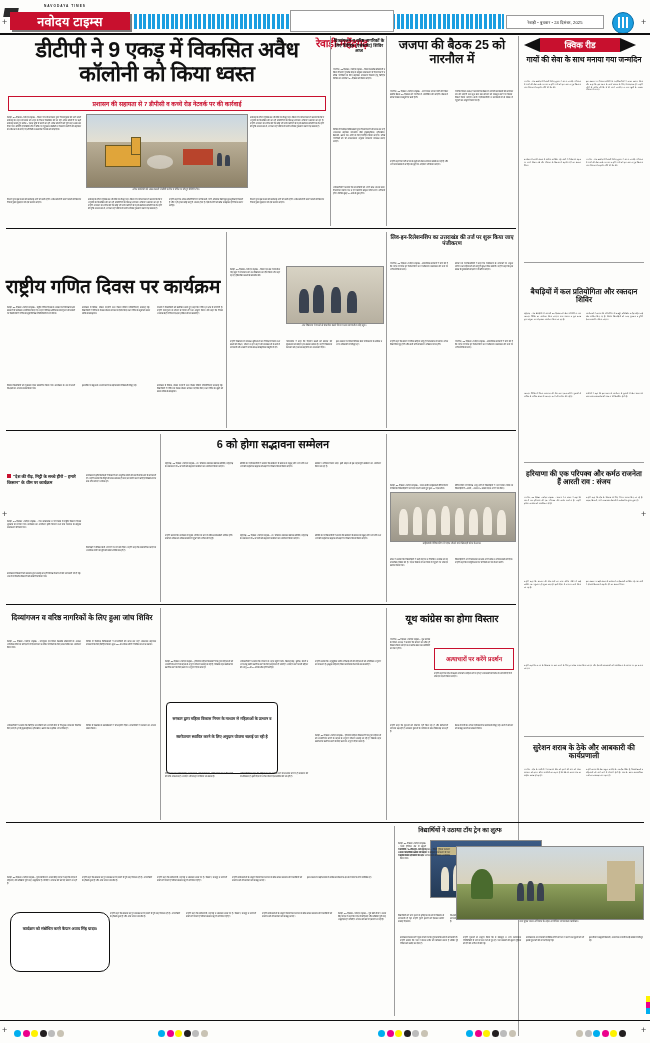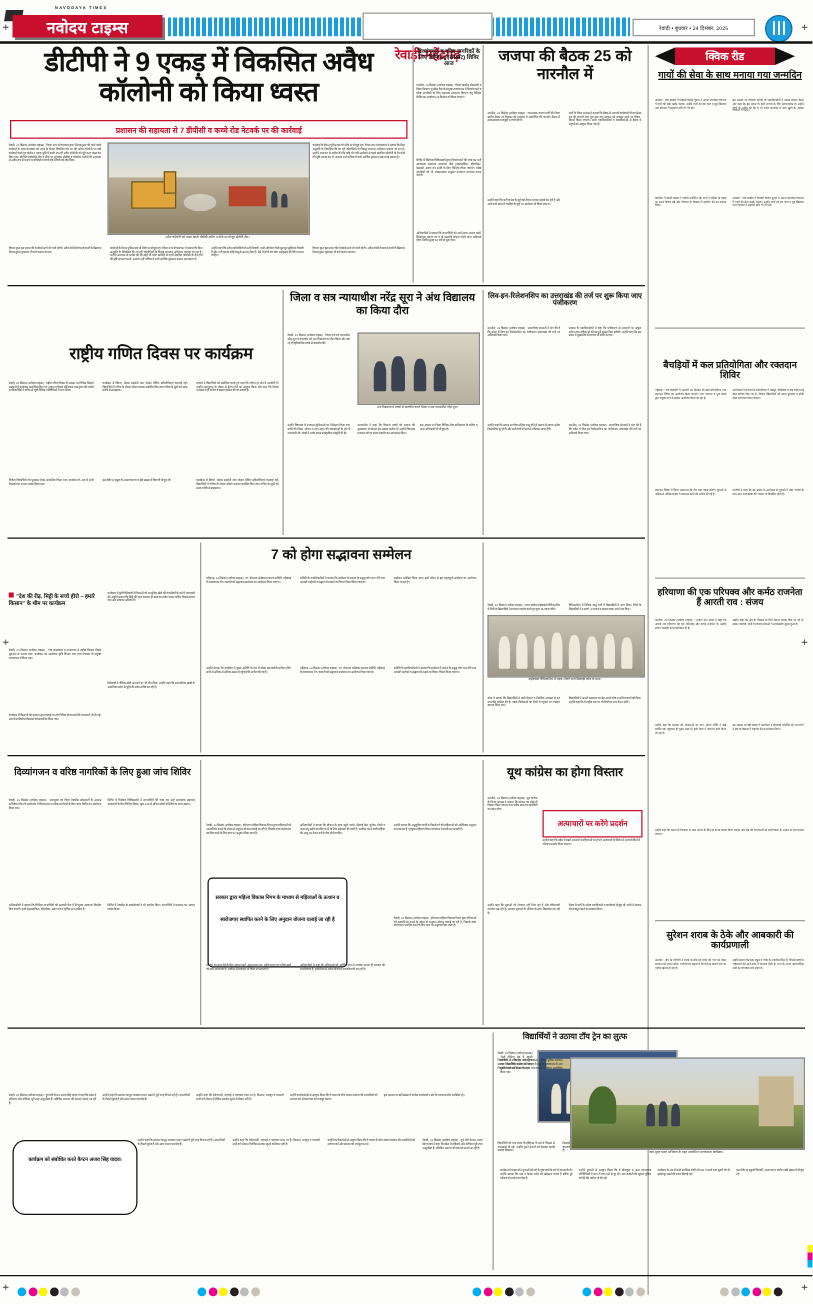--- a/index.html
+++ b/index.html
@@ -202,21 +202,21 @@
   <div class="col-hl" style="position:absolute;left:390px;top:38px;width:124px;font-size:12.5px;">जजपा की बैठक 25 को नारनौल में</div>
   <div class="body-txt" style="position:absolute;left:390px;top:90px;width:58px;">नारनौल, 23 दिसंबर (नवोदय टाइम्स) : जननायक जनता पार्टी की जिला स्तरीय बैठक 25 दिसंबर को नारनौल में आयोजित की जाएगी। बैठक में संगठनात्मक मजबूती पर चर्चा होगी।</div>
   <div class="body-txt" style="position:absolute;left:390px;top:160px;width:58px;">उन्होंने कहा कि पार्टी जनता के मुद्दों को लेकर लगातार संघर्ष कर रही है और आने वाले समय में जनहित के मुद्दों पर आंदोलन भी किया जाएगा।</div>
   <div class="body-txt" style="position:absolute;left:455px;top:90px;width:58px;">पार्टी के जिला अध्यक्ष ने बताया कि बैठक में आगामी कार्यक्रमों की रूपरेखा तय की जाएगी तथा बूथ स्तर तक संगठन को मजबूत करने पर विचार-विमर्श किया जाएगा। सभी पदाधिकारियों व कार्यकर्ताओं से बैठक में पहुंचने का आह्वान किया गया है।</div>
 
   <div class="qr-tri-l"></div>
   <div class="qr-tri-r"></div>
   <div class="qr-head">
     <span>क्विक रीड</span>
   </div>
-  <div class="col-hl" style="position:absolute;left:524px;top:56px;width:120px;font-size:7.6px;text-decoration:underline;">गायों की सेवा के साथ मनाया गया जन्मदिन</div>
+  <div class="col-hl" style="position:absolute;left:524px;top:56px;width:120px;font-size:7.6px;">गायों की सेवा के साथ मनाया गया जन्मदिन</div>
   <div class="tiny" style="position:absolute;left:524px;top:80px;width:57px;">नारनौल : गांव बाछोद में निवासी विनोद कुमार ने अपना जन्मदिन गौशाला में गायों की सेवा करके मनाया। उन्होंने गायों को हरा चारा व गुड़ खिलाया तथा गौशाला में सहयोग राशि भी भेंट की।</div>
   <div class="tiny" style="position:absolute;left:586px;top:80px;width:57px;">इस अवसर पर गौशाला समिति के पदाधिकारियों ने उनका स्वागत किया और कहा कि इस प्रकार के कार्य समाज के लिए प्रेरणादायक हैं। उन्होंने लोगों से अपील की कि वे भी अपने जन्मदिन व अन्य खुशी के अवसर गौशाला में मनाएं।</div>
   <div class="tiny" style="position:absolute;left:524px;top:158px;width:57px;">कार्यक्रम में काफी संख्या में ग्रामीण उपस्थित रहे। सभी ने गौसेवा के महत्व पर अपने विचार रखे और गौशाला के विकास में सहयोग देने का संकल्प लिया।</div>
   <div class="tiny" style="position:absolute;left:586px;top:158px;width:57px;">नारनौल : गांव बाछोद में निवासी विनोद कुमार ने अपना जन्मदिन गौशाला में गायों की सेवा करके मनाया। उन्होंने गायों को हरा चारा व गुड़ खिलाया तथा गौशाला में सहयोग राशि भी भेंट की।</div>
 
   <div class="hdiv" style="left:524px;top:262px;width:120px;"></div>
 
   <div class="col-hl" style="position:absolute;left:524px;top:288px;width:120px;font-size:7.4px;">बैचड़ियों में कल प्रतियोगिता और रक्तदान शिविर</div>
   <div class="tiny" style="position:absolute;left:524px;top:312px;width:57px;">महेंद्रगढ़ : गांव बैचड़ियों में आगामी 25 दिसंबर को खेल प्रतियोगिता तथा रक्तदान शिविर का आयोजन किया जाएगा। ग्राम पंचायत व युवा क्लब द्वारा संयुक्त रूप से इसका आयोजन किया जा रहा है।</div>
   <div class="tiny" style="position:absolute;left:586px;top:312px;width:57px;">आयोजकों ने बताया कि प्रतियोगिता में कबड्डी, वॉलीबॉल व दौड़ सहित कई खेल शामिल किए गए हैं। विजेता खिलाड़ियों को नकद पुरस्कार व ट्रॉफी देकर सम्मानित किया जाएगा।</div>
@@ -231,29 +231,28 @@
   <div class="tiny" style="position:absolute;left:524px;top:580px;width:57px;">उन्होंने कहा कि सरकार की योजनाओं का लाभ अंतिम पंक्ति में खड़े व्यक्ति तक पहुंचाना ही मुख्य लक्ष्य है। इसी दिशा में लगातार कार्य किया जा रहा है।</div>
   <div class="tiny" style="position:absolute;left:586px;top:580px;width:57px;">इस अवसर पर बड़ी संख्या में कार्यकर्ता व क्षेत्रवासी उपस्थित रहे तथा सभी ने क्षेत्र के विकास में सहयोग देने का संकल्प लिया।</div>
   <div class="tiny" style="position:absolute;left:524px;top:664px;width:119px;">उन्होंने कहा कि जनता के विश्वास पर खरा उतरने के लिए हर संभव प्रयास किया जाएगा और क्षेत्र की समस्याओं को प्राथमिकता के आधार पर हल कराया जाएगा।</div>
 
   <div class="hdiv" style="left:524px;top:736px;width:120px;"></div>
 
   <div class="col-hl" style="position:absolute;left:524px;top:744px;width:120px;font-size:7.4px;">सुरेशन शराब के ठेके और आबकारी की कार्यप्रणाली</div>
   <div class="tiny" style="position:absolute;left:524px;top:768px;width:57px;">नारनौल : क्षेत्र के ग्रामीणों ने शराब के ठेके को हटाने की मांग को लेकर प्रशासन को ज्ञापन सौंपा। ग्रामीणों का कहना है कि ठेके के कारण गांव का माहौल खराब हो रहा है।</div>
   <div class="tiny" style="position:absolute;left:586px;top:768px;width:57px;">उन्होंने बताया कि ठेका स्कूल व मंदिर के नजदीक स्थित है, जिससे बच्चों व महिलाओं को आने-जाने में परेशानी होती है। शाम के समय असामाजिक तत्वों का जमावड़ा लगा रहता है।</div>
 
-  <div class="col-hl" style="position:absolute;left:20px;top:276px;width:218px;font-size:13px;">राष्ट्रीय गणित दिवस पर कार्यक्रम</div>
+  <div class="col-hl" style="position:absolute;left:4px;top:276px;width:218px;font-size:19px;">राष्ट्रीय गणित दिवस पर कार्यक्रम</div>
   <div class="body-txt" style="position:absolute;left:7px;top:306px;width:68px;">रेवाड़ी, 23 दिसंबर (नवोदय टाइम्स) : राष्ट्रीय गणित दिवस के अवसर पर विभिन्न शिक्षण संस्थानों में कार्यक्रम आयोजित किए गए। महान गणितज्ञ श्रीनिवास रामानुजन की जयंती पर विद्यार्थियों ने गणित से जुड़ी विभिन्न गतिविधियों में भाग लिया।</div>
   <div class="body-txt" style="position:absolute;left:82px;top:306px;width:68px;">कार्यक्रम में क्विज, मॉडल प्रदर्शनी तथा पोस्टर मेकिंग प्रतियोगिताएं करवाई गईं। विद्यार्थियों ने गणित के रोचक मॉडल बनाकर प्रदर्शित किए तथा गणित के सूत्रों को सरल तरीके से समझाया।</div>
   <div class="body-txt" style="position:absolute;left:157px;top:306px;width:66px;">प्राचार्य ने विद्यार्थियों को संबोधित करते हुए कहा कि गणित हर क्षेत्र में उपयोगी है। उन्होंने रामानुजन के जीवन से प्रेरणा लेने का आह्वान किया और कहा कि निरंतर अभ्यास से ही गणित में दक्षता हासिल की जा सकती है।</div>
   <div class="body-txt" style="position:absolute;left:7px;top:384px;width:68px;">विजेता विद्यार्थियों को पुरस्कार देकर सम्मानित किया गया। कार्यक्रम के अंत में सभी शिक्षकों का आभार व्यक्त किया गया।</div>
   <div class="body-txt" style="position:absolute;left:82px;top:384px;width:68px;">इस मौके पर स्कूल के अध्यापकगण व बड़ी संख्या में विद्यार्थी मौजूद रहे।</div>
   <div class="body-txt" style="position:absolute;left:157px;top:384px;width:66px;">कार्यक्रम में क्विज, मॉडल प्रदर्शनी तथा पोस्टर मेकिंग प्रतियोगिताएं करवाई गईं। विद्यार्थियों ने गणित के रोचक मॉडल बनाकर प्रदर्शित किए तथा गणित के सूत्रों को सरल तरीके से समझाया।</div>
 
-  <div class="col-hl" style="position:absolute;left:230px;top:234px;width:152px;font-size:8.6px;">जिला व सत्र न्यायाधीश नरेंद्र सूरा ने अंध विद्यालय का किया दौरा</div>
   <div class="body-txt" style="position:absolute;left:230px;top:268px;width:50px;">रेवाड़ी, 23 दिसंबर (नवोदय टाइम्स) : जिला एवं सत्र न्यायाधीश नरेंद्र सूरा ने मंगलवार को अंध विद्यालय का दौरा किया और वहां रह रहे दृष्टिबाधित बच्चों से बातचीत की।</div>
   <div class="body-txt" style="position:absolute;left:230px;top:340px;width:50px;">उन्होंने विद्यालय में उपलब्ध सुविधाओं का निरीक्षण किया तथा बच्चों की शिक्षा, भोजन व रहन-सहन की व्यवस्थाओं के बारे में जानकारी ली। बच्चों ने उनके समक्ष सांस्कृतिक प्रस्तुति भी दी।</div>
   <div class="photo" style="left:286px;top:266px;width:96px;height:56px;">
     <div class="sky" style="height:100%;background:linear-gradient(#d8d3c4,#b7b0a0);"></div>
     <div class="ppl" style="left:12px;top:22px;width:10px;height:24px;"></div>
     <div class="ppl" style="left:26px;top:18px;width:11px;height:28px;"></div>
     <div class="ppl" style="left:44px;top:20px;width:10px;height:26px;"></div>
     <div class="ppl" style="left:60px;top:24px;width:10px;height:22px;"></div>
   </div>
   <div class="cap" style="position:absolute;left:286px;top:324px;width:96px;">अंध विद्यालय में बच्चों से बातचीत करते जिला व सत्र न्यायाधीश नरेंद्र सूरा।</div>
@@ -267,21 +266,21 @@
   <div class="body-txt" style="position:absolute;left:455px;top:340px;width:58px;">नारनौल, 23 दिसंबर (नवोदय टाइम्स) : सामाजिक संगठनों ने मांग की है कि प्रदेश में लिव-इन-रिलेशनशिप का पंजीकरण उत्तराखंड की तर्ज पर अनिवार्य किया जाए।</div>
 
   <div class="bullet-box" style="left:7px;top:474px;width:74px;">
     <span class="sq"></span><span>"देश की रीढ़, मिट्टी के सच्चे हीरो – हमारे किसान" के थीम पर कार्यक्रम</span>
   </div>
   <div class="body-txt" style="position:absolute;left:7px;top:520px;width:74px;">रेवाड़ी, 23 दिसंबर (नवोदय टाइम्स) : गांव जासावास व नानगवास में राष्ट्रीय किसान दिवस धूमधाम से मनाया गया। कार्यक्रम का आयोजन कृषि विभाग तथा ग्राम पंचायत के संयुक्त तत्वावधान में किया गया।</div>
   <div class="body-txt" style="position:absolute;left:86px;top:474px;width:70px;">कार्यक्रम में कृषि विशेषज्ञों ने किसानों को आधुनिक खेती की तकनीकों के बारे में जानकारी दी। उन्होंने बताया कि मिट्टी की जांच कराकर ही खाद का प्रयोग करना चाहिए जिससे लागत कम और उत्पादन अधिक हो।</div>
   <div class="body-txt" style="position:absolute;left:86px;top:546px;width:70px;">विशेषज्ञों ने जैविक खेती अपनाने पर भी जोर दिया। उन्होंने कहा कि रासायनिक खादों के अत्यधिक प्रयोग से भूमि की उर्वरा शक्ति घट रही है।</div>
   <div class="body-txt" style="position:absolute;left:7px;top:572px;width:74px;">कार्यक्रम में किसानों को सरकार द्वारा चलाई जा रही विभिन्न योजनाओं की जानकारी भी दी गई। अंत में प्रगतिशील किसानों को सम्मानित किया गया।</div>
 
-  <div class="col-hl" style="position:absolute;left:164px;top:438px;width:218px;font-size:11px;">7 को होगा सद्भावना सम्मेलन</div>
+  <div class="col-hl" style="position:absolute;left:164px;top:438px;width:218px;font-size:11px;">6 को होगा सद्भावना सम्मेलन</div>
   <div class="body-txt" style="position:absolute;left:165px;top:462px;width:68px;">महेंद्रगढ़, 23 दिसंबर (नवोदय टाइम्स) : डा. भीमराव अंबेडकर स्मारक समिति, महेंद्रगढ़ के तत्वावधान में 5 जनवरी को सद्भावना सम्मेलन का आयोजन किया जाएगा।</div>
   <div class="body-txt" style="position:absolute;left:240px;top:462px;width:68px;">समिति के पदाधिकारियों ने बताया कि सम्मेलन में समाज के प्रबुद्ध लोग भाग लेंगे तथा आपसी भाईचारे व सद्भाव को बढ़ाने पर विचार-विमर्श किया जाएगा।</div>
   <div class="body-txt" style="position:absolute;left:315px;top:462px;width:66px;">सम्मेलन अपेक्षित किया जाए। इसी उद्देश्य से इस महत्वपूर्ण सम्मेलन का आयोजन किया जा रहा है।</div>
   <div class="body-txt" style="position:absolute;left:165px;top:534px;width:68px;">उन्होंने बताया कि कार्यक्रम में मुख्य अतिथि के रूप में वरिष्ठ समाजसेवी शामिल होंगे। सभी से अधिक से अधिक संख्या में पहुंचने की अपील की गई है।</div>
   <div class="body-txt" style="position:absolute;left:240px;top:534px;width:68px;">महेंद्रगढ़, 23 दिसंबर (नवोदय टाइम्स) : डा. भीमराव अंबेडकर स्मारक समिति, महेंद्रगढ़ के तत्वावधान में 5 जनवरी को सद्भावना सम्मेलन का आयोजन किया जाएगा।</div>
   <div class="body-txt" style="position:absolute;left:315px;top:534px;width:66px;">समिति के पदाधिकारियों ने बताया कि सम्मेलन में समाज के प्रबुद्ध लोग भाग लेंगे तथा आपसी भाईचारे व सद्भाव को बढ़ाने पर विचार-विमर्श किया जाएगा।</div>
 
   <div class="body-txt" style="position:absolute;left:390px;top:484px;width:58px;">रेवाड़ी, 23 दिसंबर (नवोदय टाइम्स) : राज्य स्तरीय ताईक्वांडो चैंपियनशिप में जिले के खिलाड़ियों ने शानदार प्रदर्शन करते हुए कुल 16 पदक जीते।</div>
   <div class="body-txt" style="position:absolute;left:455px;top:484px;width:58px;">चैंपियनशिप में विभिन्न आयु वर्गों में खिलाड़ियों ने भाग लिया। जिले के खिलाड़ियों ने 6 स्वर्ण, 4 रजत व 6 कांस्य पदक अपने नाम किए।</div>
   <div class="photo" style="left:390px;top:492px;width:124px;height:48px;">

